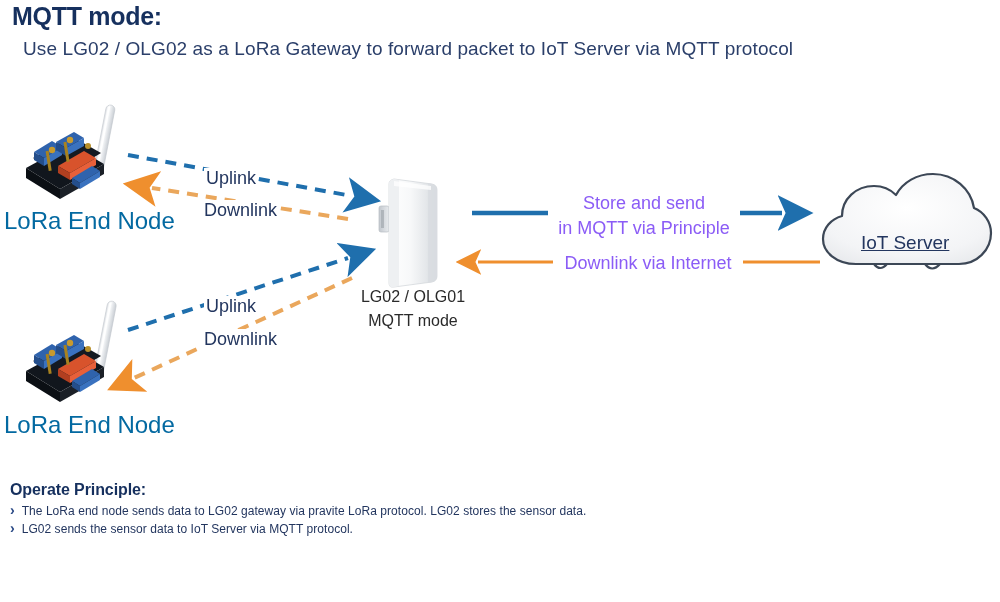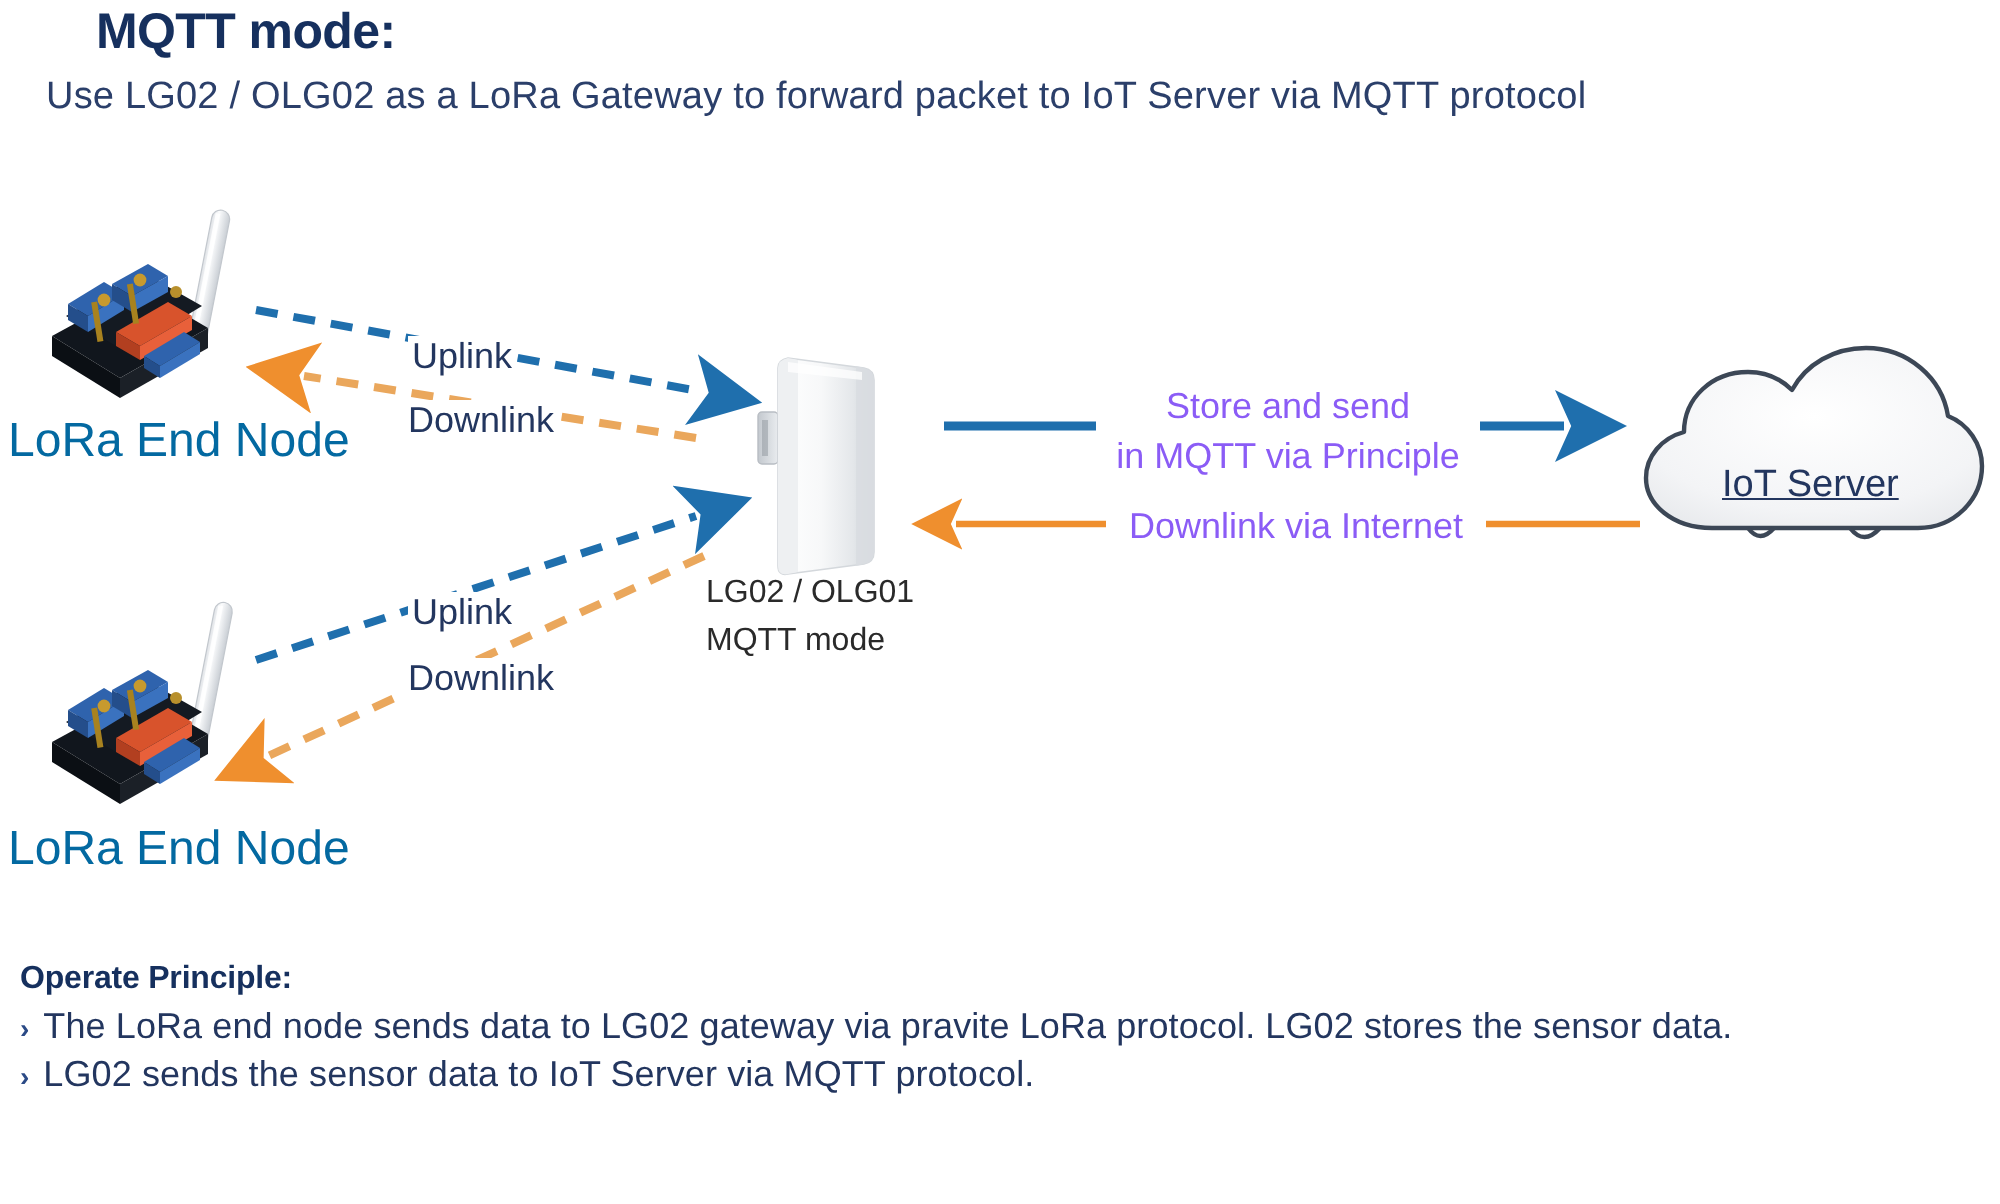--- a/index.html
+++ b/index.html
@@ -22,21 +22,20 @@
   
   #title {
     position: absolute;
     left: 12px;
     top: 2px;
     font-size: 25px;
     font-weight: bold;
     letter-spacing: -0.3px;
     color: #16305e;
     white-space: nowrap;
-    margin-left: 36px;
   }
   #subtitle {
     position: absolute;
     left: 23px;
     top: 38px;
     font-size: 19px;
     color: #2b3f६a;
     color: #2b3f6a;
     white-space: nowrap;
     letter-spacing: 0.1px;
@@ -61,20 +60,21 @@
     position: absolute;
     font-size: 24px;
     color: #0369a1;
     white-space: nowrap;
   }
   .gw-label {
     position: absolute;
     font-size: 16px;
     color: #2a2a2a;
     white-space: nowrap;
+    text-align: center;
   }
   .arrow-label {
     position: absolute;
     font-size: 18px;
     color: #8b5cf6;
     white-space: nowrap;
     text-align: center;
     background: #ffffff;
     line-height: 25px;
   }
@@ -104,21 +104,21 @@
     gap: 7px;
     margin-top: 3px;
   }
   .chev {
     font-size: 14px;
     font-weight: bold;
     color: #2b4a86;
     line-height: 1;
   }
   .bullet-text {
-    font-size: 18px;
+    font-size: 12px;
     color: #23365f;
     white-space: nowrap;
     letter-spacing: 0.05px;
   }
 </style>
 </head>
 <body>
 
 <div class="stage">
 

